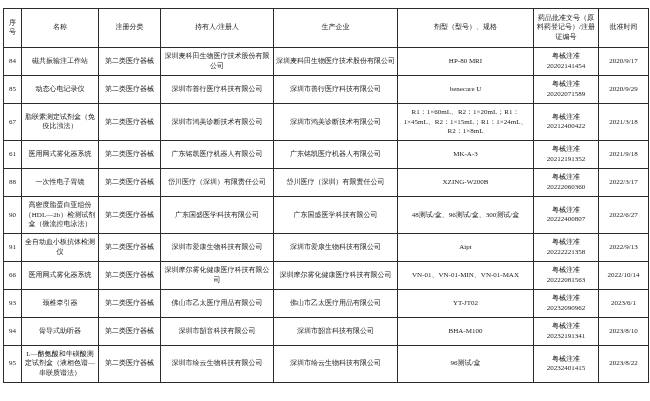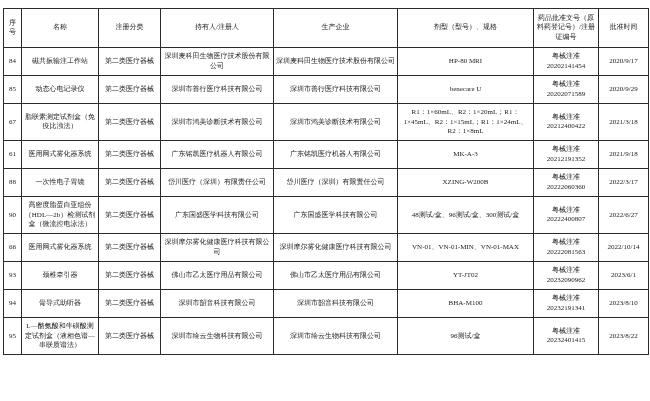--- a/index.html
+++ b/index.html
@@ -140,20 +140,30 @@
           <td class="cell-index">90</td>
           <td class="cell-name">高密度脂蛋白亚组份（HDL—2b）检测试剂盒（微流控电泳法）</td>
           <td class="cell-category">第二类医疗器械</td>
           <td class="cell-holder">广东国盛医学科技有限公司</td>
           <td class="cell-manufacturer">广东国盛医学科技有限公司</td>
           <td class="cell-model">48测试/盒、96测试/盒、300测试/盒</td>
           <td class="cell-reg-no">粤械注准20222400807</td>
           <td class="cell-date">2022/6/27</td>
         </tr>
         <tr>
+          <td class="cell-index">91</td>
+          <td class="cell-name">全自动血小板抗体检测仪</td>
+          <td class="cell-category">第二类医疗器械</td>
+          <td class="cell-holder">深圳市爱康生物科技有限公司</td>
+          <td class="cell-manufacturer">深圳市爱康生物科技有限公司</td>
+          <td class="cell-model">Aipt</td>
+          <td class="cell-reg-no">粤械注准20222221358</td>
+          <td class="cell-date">2022/9/13</td>
+        </tr>
+        <tr>
           <td class="cell-index">66</td>
           <td class="cell-name">医用网式雾化器系统</td>
           <td class="cell-category">第二类医疗器械</td>
           <td class="cell-holder">深圳摩尔雾化健康医疗科技有限公司</td>
           <td class="cell-manufacturer">深圳摩尔雾化健康医疗科技有限公司</td>
           <td class="cell-model">VN-01、VN-01-MIN、VN-01-MAX</td>
           <td class="cell-reg-no">粤械注准20222081563</td>
           <td class="cell-date">2022/10/14</td>
         </tr>
         <tr>

